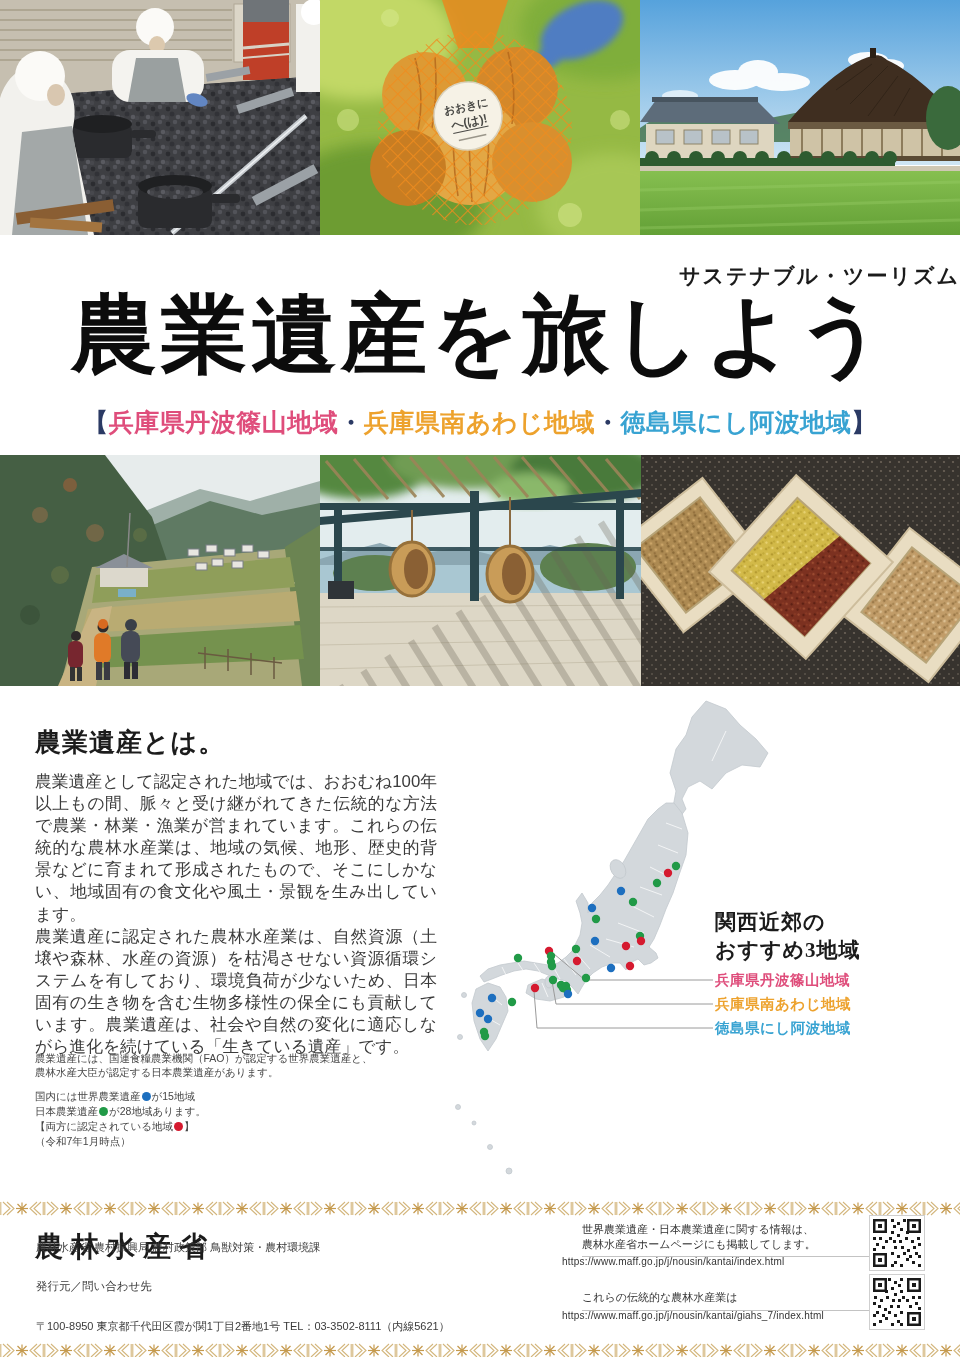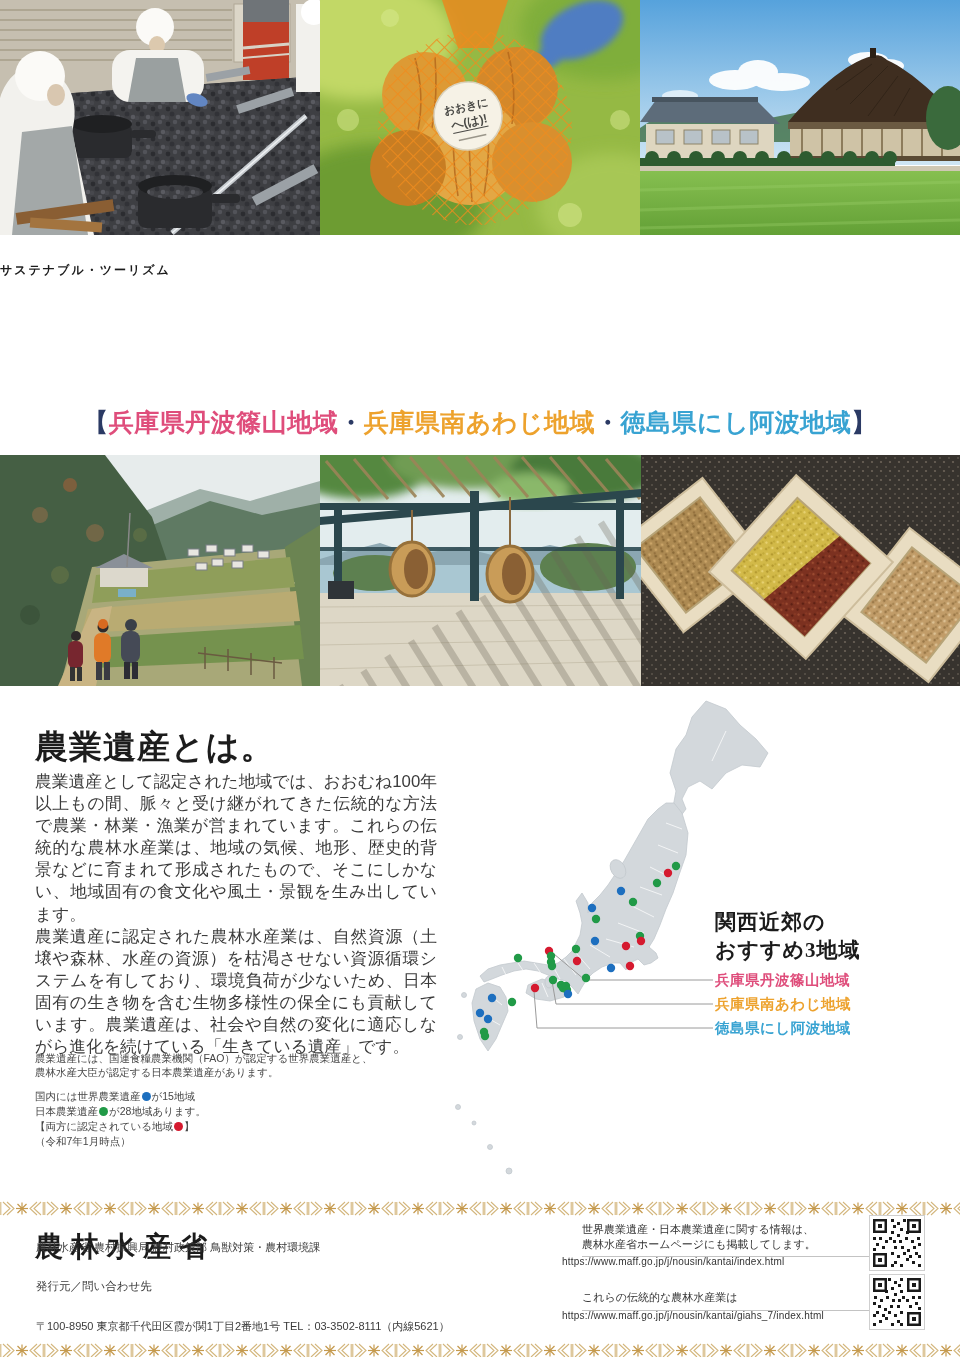--- a/index.html
+++ b/index.html
@@ -3,25 +3,25 @@
 <meta charset="utf-8">
 <style>
   html,body{margin:0;padding:0;background:#888;}
   #page{position:relative;width:960px;height:1357px;background:#fff;margin:0 auto;overflow:hidden;
         font-family:"Liberation Sans","DejaVu Sans",sans-serif;color:#222;}
   .mincho{font-family:"Liberation Serif","DejaVu Serif",serif;}
   .abs{position:absolute;}
   .photo-row{position:absolute;left:0;width:960px;display:flex;}
   .photo-row svg{display:block;}
   
-  #subtitle{top:262px;left:0;width:960px;text-align:left;font-size:12px;letter-spacing:2px;font-weight:600;color:#1b1b1b;}
+  #subtitle{top:262px;left:0;width:960px;text-align:right;font-size:21px;letter-spacing:2px;font-weight:600;color:#1b1b1b;}
   #main-title{top:284px;left:0;width:960px;text-align:center;font-size:86px;letter-spacing:4px;font-weight:700;color:#0c0c0c;line-height:1.2;}
   #regions-line{top:406px;left:0;width:960px;text-align:center;font-size:25px;letter-spacing:.5px;font-weight:700;}
   
-  #about-heading{left:35px;top:725px;font-size:33px;letter-spacing:1px;font-weight:600;color:#1c1c1c;}
+  #about-heading{left:35px;top:725px;font-size:26px;letter-spacing:1px;font-weight:600;color:#1c1c1c;}
   #about-body{left:35px;top:771px;width:402px;font-size:16.8px;line-height:22.1px;text-align:justify;color:#3b3b3b;}
   #about-body p{margin:0;}
   #note1{left:35px;top:1051px;font-size:10.5px;line-height:14px;color:#454545;}
   #legend{left:35px;top:1089px;font-size:10.5px;line-height:15px;color:#454545;}
   .ldot{display:inline-block;width:9px;height:9px;border-radius:50%;vertical-align:-1px;margin:0 1px;}
   
   #map-svg{left:430px;top:695px;}
   #map-heading{left:715px;top:908px;font-size:21px;line-height:28px;color:#1b1b1b;font-weight:600;letter-spacing:1px;}
   .map-label{position:absolute;left:715px;font-size:14.5px;font-weight:700;letter-spacing:.5px;white-space:nowrap;}
   
@@ -310,20 +310,21 @@
       <rect x="0" y="171" width="320" height="64" fill="url(#lawng)"></rect>
       <g stroke="#9cd06a" stroke-width="3" opacity="0.35">
         <line x1="0" y1="190" x2="320" y2="182"></line>
           <line x1="0" y1="210" x2="320" y2="200"></line>
           <line x1="0" y1="228" x2="320" y2="220"></line>
       </g>
     </svg>
   </div>
 
   <div class="abs" id="subtitle">サステナブル・ツーリズム</div>
+  <div class="abs mincho" id="main-title">農業遺産を旅しよう</div>
   <div class="abs mincho" id="regions-line">
     <span style="color: rgb(43, 58, 100);">【</span><span style="color: rgb(223, 77, 123);">兵庫県丹波篠山地域</span><span style="color: rgb(43, 58, 100);">・</span><span style="color: rgb(237, 162, 45);">兵庫県南あわじ地域</span><span style="color: rgb(43, 58, 100);">・</span><span style="color: rgb(56, 163, 210);">徳島県にし阿波地域</span><span style="color: rgb(43, 58, 100);">】</span>
   </div>
 
   <div class="photo-row" style="top:455px;height:231px">
 
     <svg width="320" height="231" viewBox="0 0 320 231">
       <rect width="320" height="231" fill="#e7ecec"></rect>
       <polygon points="140,58 200,34 250,46 320,26 320,72 140,72" fill="#9fb0a8"></polygon>
       <polygon points="148,72 210,46 262,60 320,48 320,112 148,112" fill="#5f7a63"></polygon>

